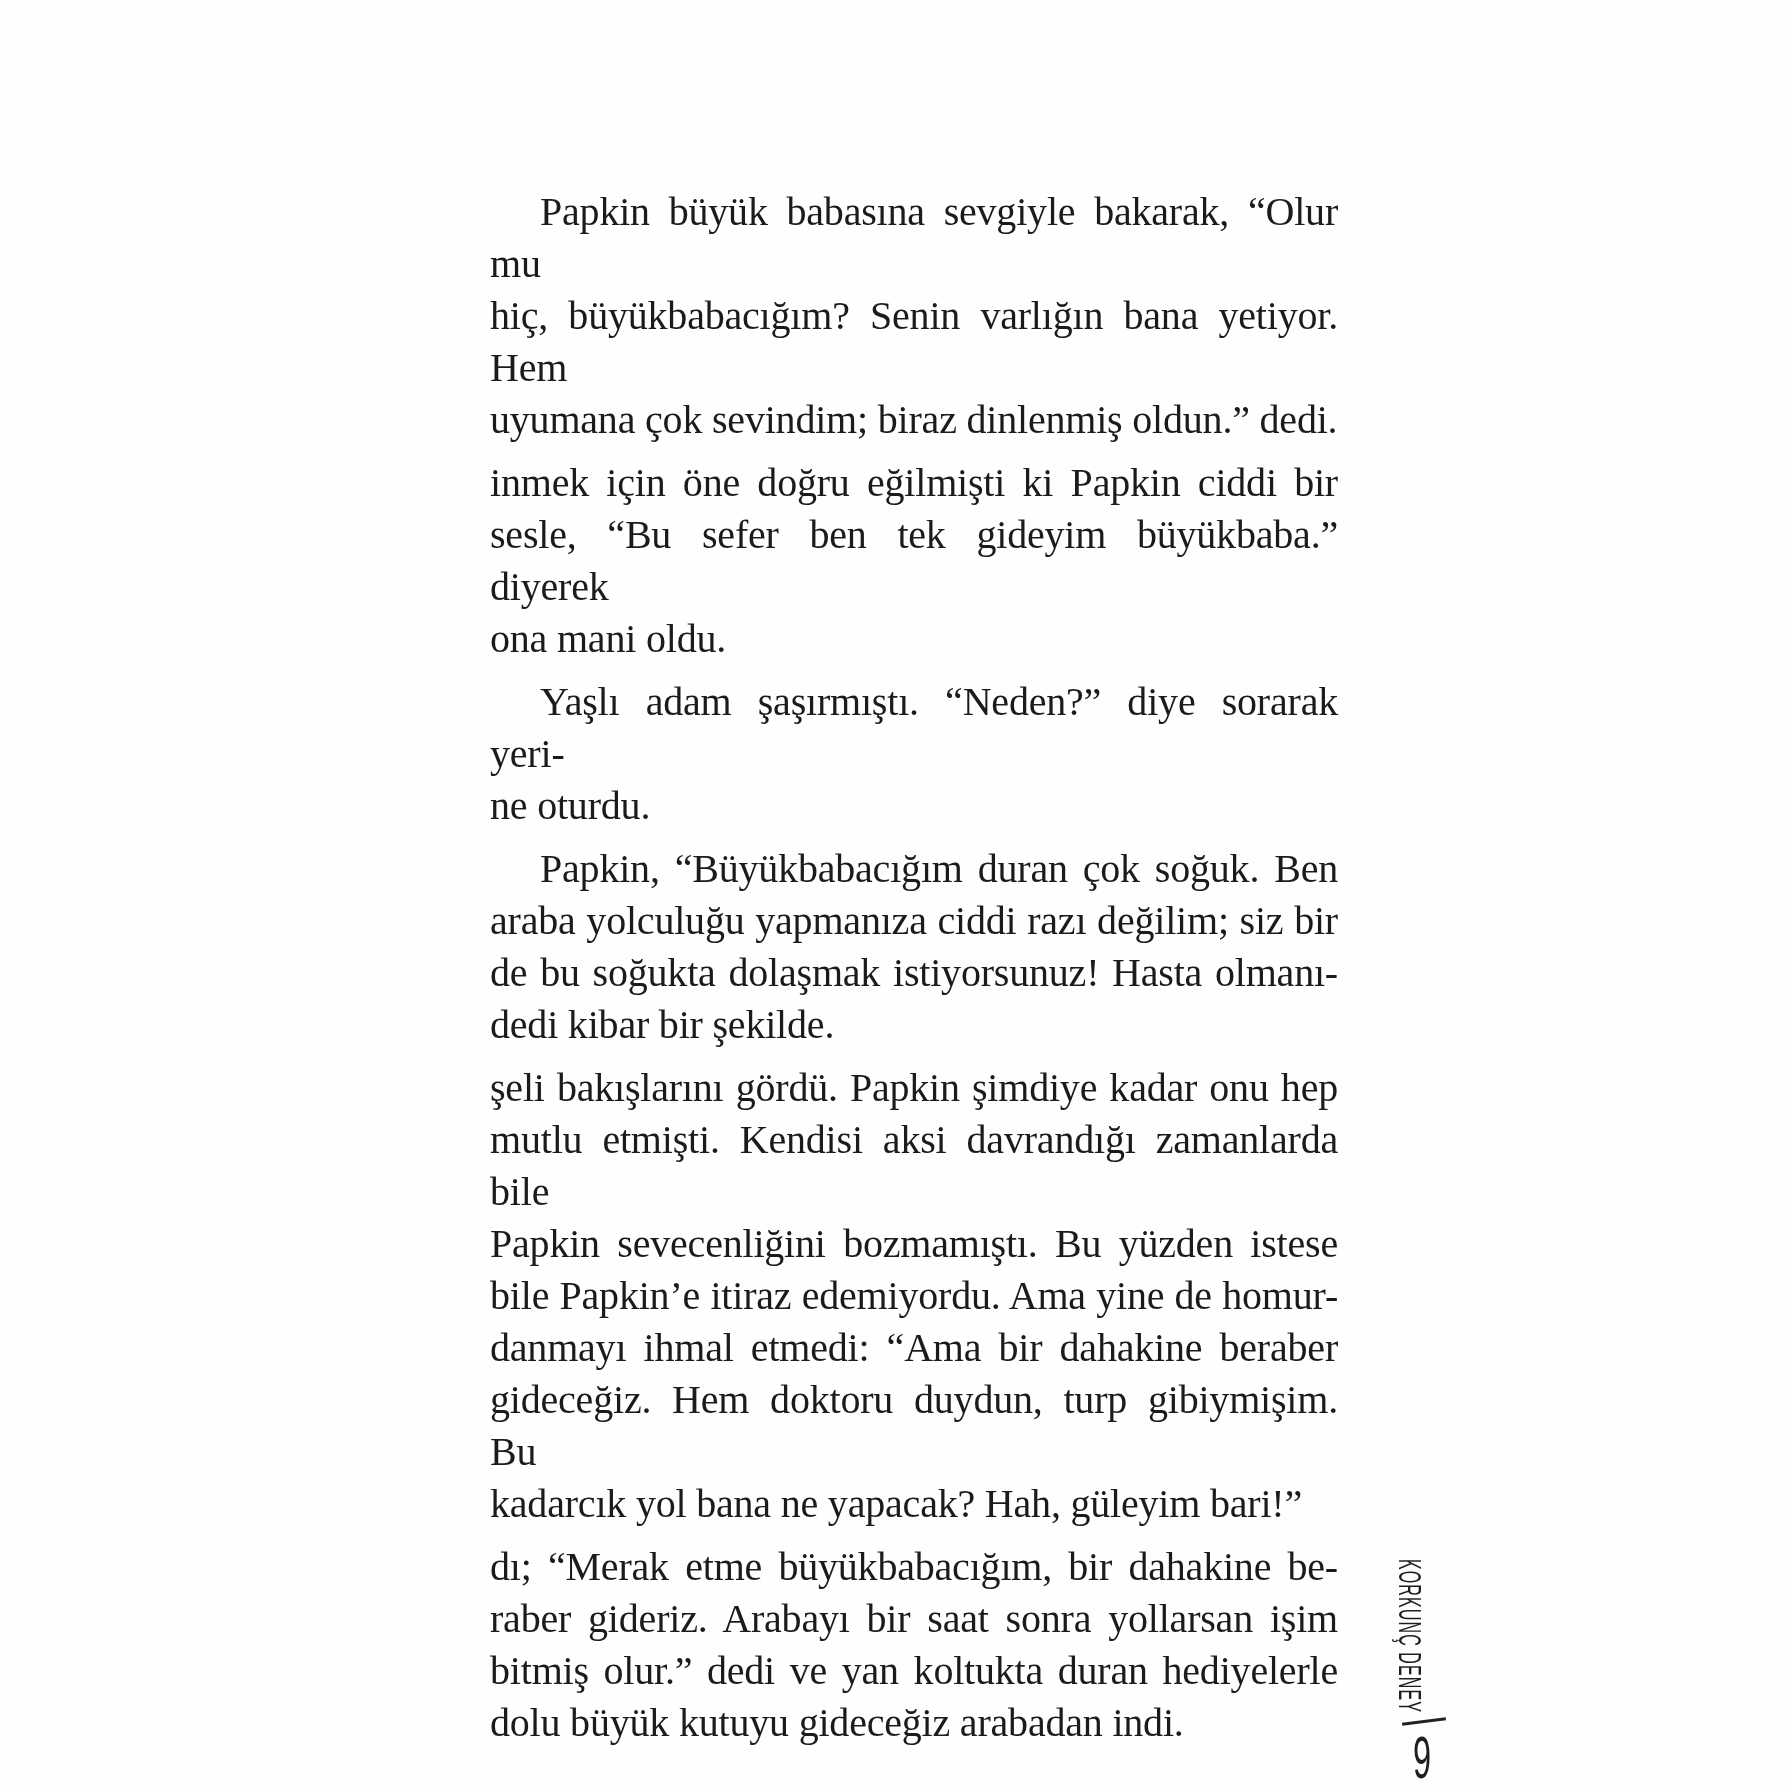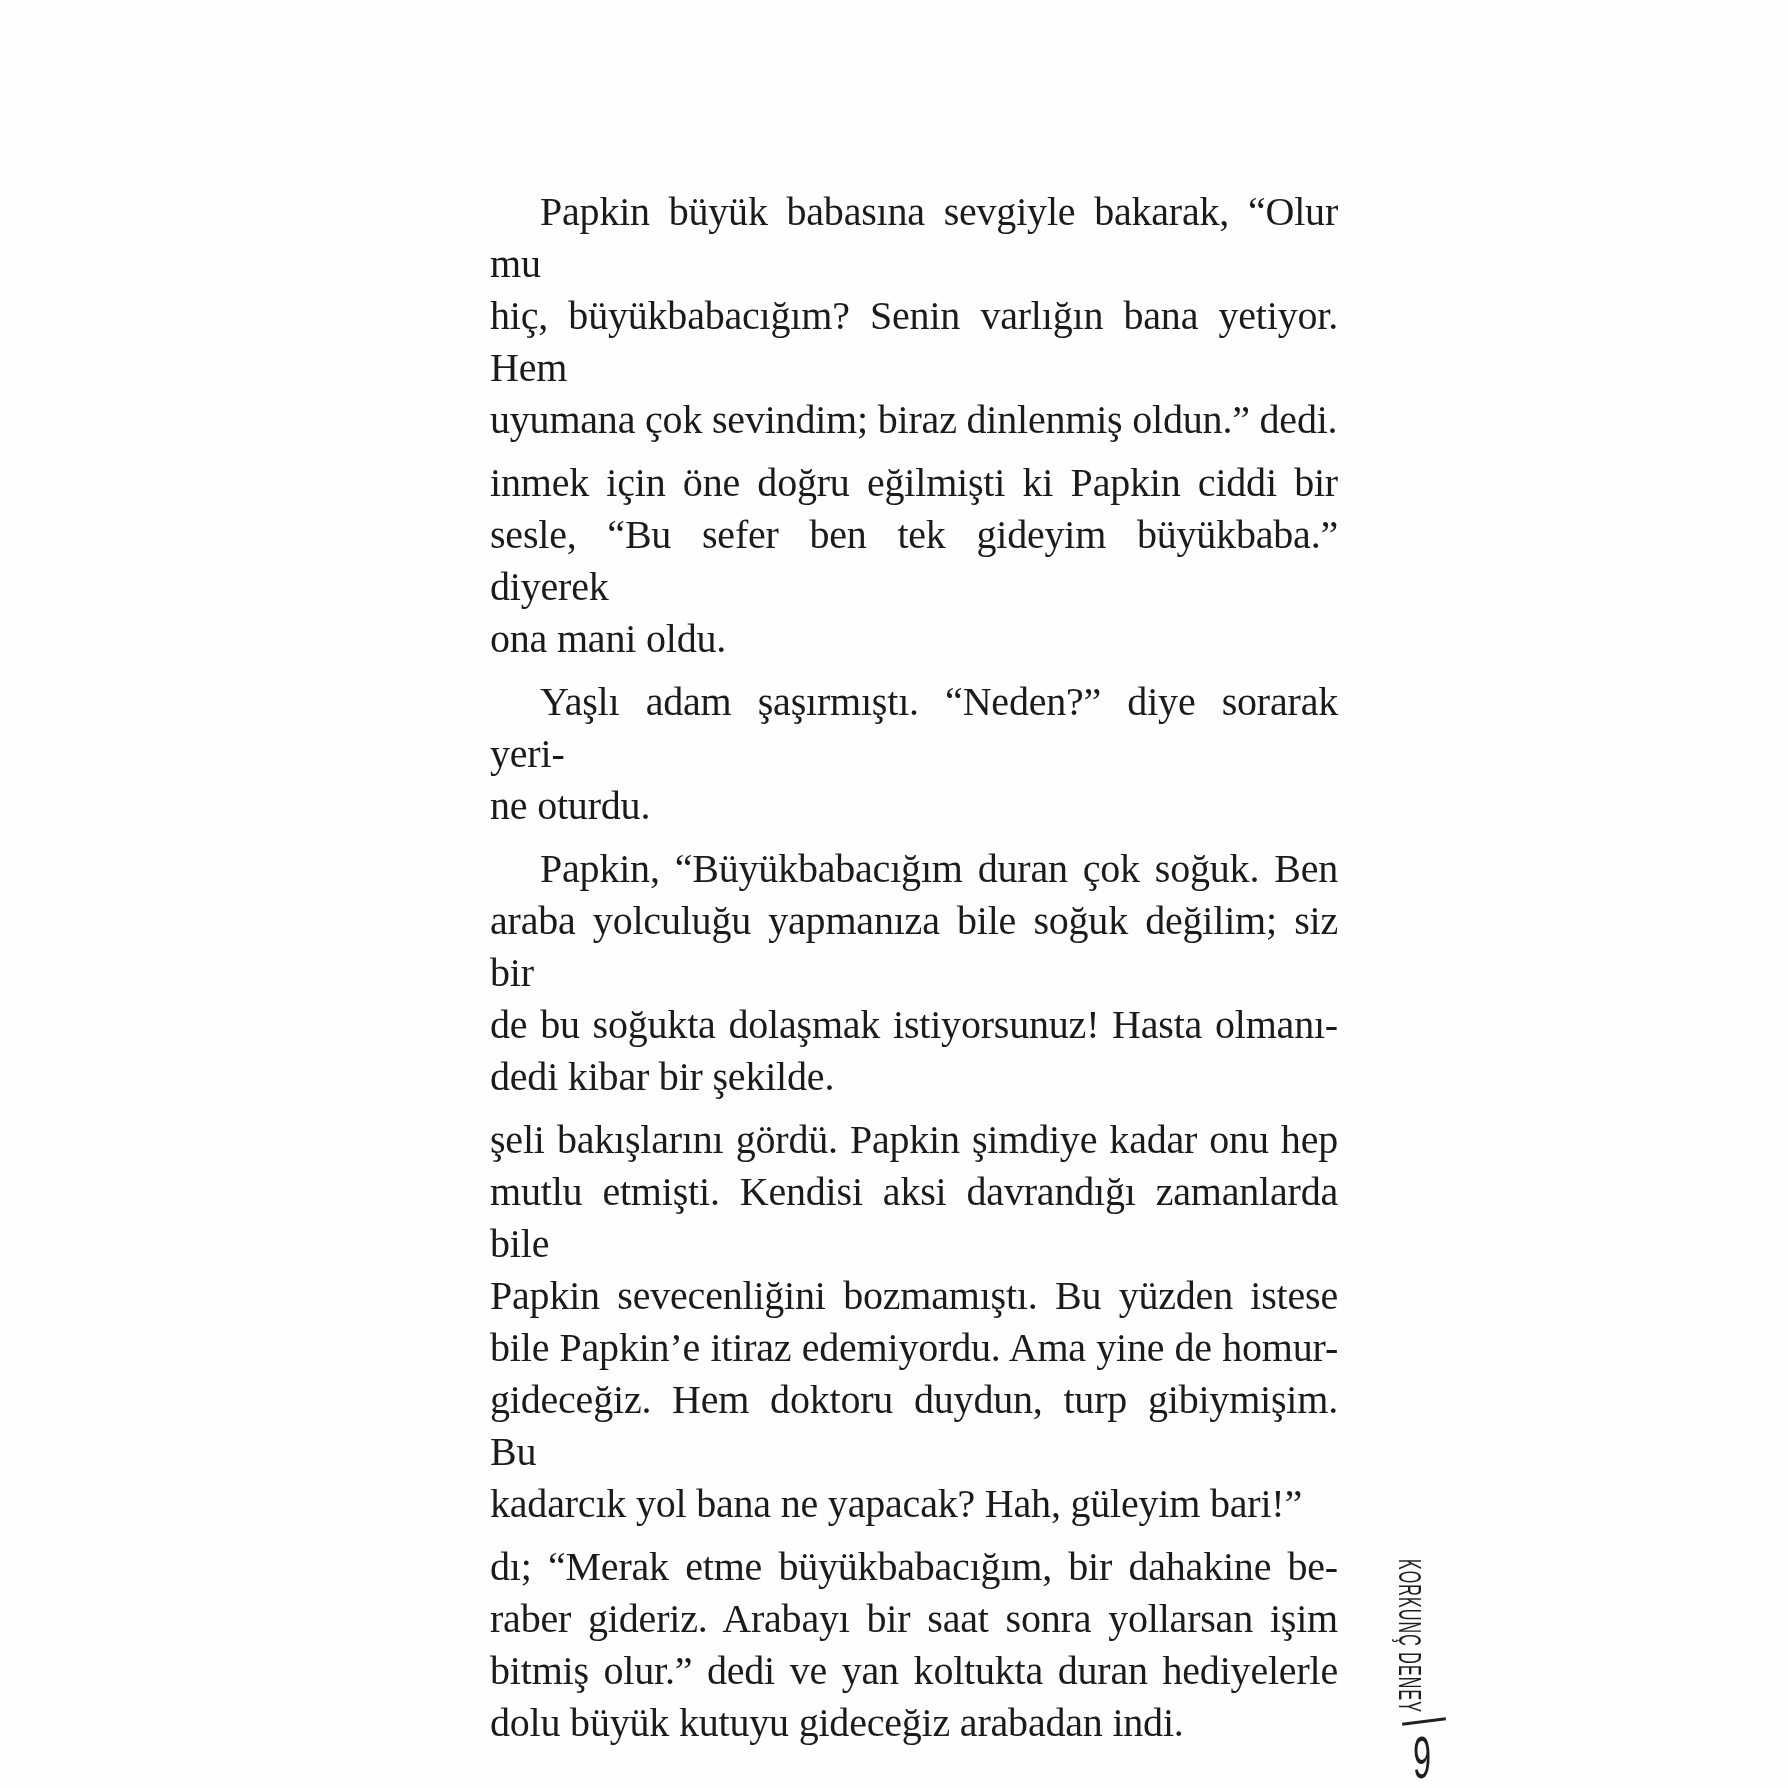--- a/index.html
+++ b/index.html
@@ -97,29 +97,30 @@
         <div class="text-line">inmek için öne doğru eğilmişti ki Papkin ciddi bir</div>
         <div class="text-line">sesle, “Bu sefer ben tek gideyim büyükbaba.” diyerek</div>
         <div class="text-line last">ona mani oldu.</div>
       </div>
       <div class="paragraph">
         <div class="text-line first">Yaşlı adam şaşırmıştı. “Neden?” diye sorarak yeri-</div>
         <div class="text-line last">ne oturdu.</div>
       </div>
       <div class="paragraph">
         <div class="text-line first">Papkin, “Büyükbabacığım duran çok soğuk. Ben</div>
-        <div class="text-line">araba yolculuğu yapmanıza bile soğuk değilim; siz bir</div>
+        <div class="text-line">araba yolculuğu yapmanıza ciddi razı değilim; siz bir</div>
         <div class="text-line">de bu soğukta dolaşmak istiyorsunuz! Hasta olmanı-</div>
         <div class="text-line last">dedi kibar bir şekilde.</div>
       </div>
       <div class="paragraph">
         <div class="text-line">şeli bakışlarını gördü. Papkin şimdiye kadar onu hep</div>
         <div class="text-line">mutlu etmişti. Kendisi aksi davrandığı zamanlarda bile</div>
         <div class="text-line">Papkin sevecenliğini bozmamıştı. Bu yüzden istese</div>
         <div class="text-line">bile Papkin’e itiraz edemiyordu. Ama yine de homur-</div>
+        <div class="text-line">danmayı ihmal etmedi: “Ama bir dahakine beraber</div>
         <div class="text-line">gideceğiz. Hem doktoru duydun, turp gibiymişim. Bu</div>
         <div class="text-line last">kadarcık yol bana ne yapacak? Hah, güleyim bari!”</div>
       </div>
       <div class="paragraph">
         <div class="text-line">dı; “Merak etme büyükbabacığım, bir dahakine be-</div>
         <div class="text-line">raber gideriz. Arabayı bir saat sonra yollarsan işim</div>
         <div class="text-line">bitmiş olur.” dedi ve yan koltukta duran hediyelerle</div>
         <div class="text-line last">dolu büyük kutuyu gideceğiz arabadan indi.</div>
       </div>
     </section>

